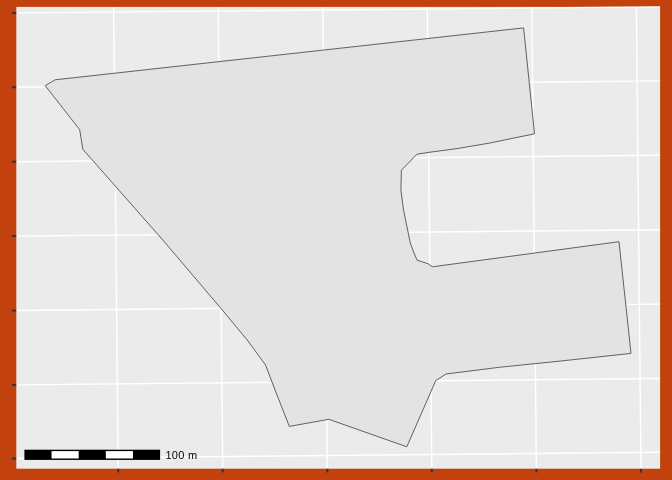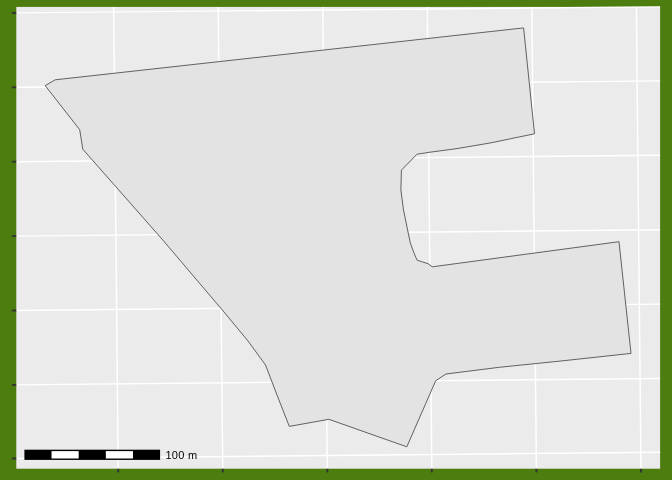--- a/index.html
+++ b/index.html
@@ -1,16 +1,16 @@
 <!DOCTYPE html>
 <html><head>
 <meta charset="utf-8">
 <style>
   html,body{margin:0;padding:0;background:#ffffff;}
-  #wrap{width:672px;height:480px;position:relative;background:#4d7c0f;}
+  #wrap{width:672px;height:480px;position:relative;background:#c2410c;}
   svg{display:block;filter:blur(0.35px);}
   text{font-family:"Liberation Sans",sans-serif;}
 </style>
 </head>
 <body>
 <div id="wrap">
 <svg width="672" height="480" viewBox="0 0 672 480">
 
   <rect x="16.3" y="6.9" width="643.8" height="461.8" fill="#EBEBEB"></rect>
 

